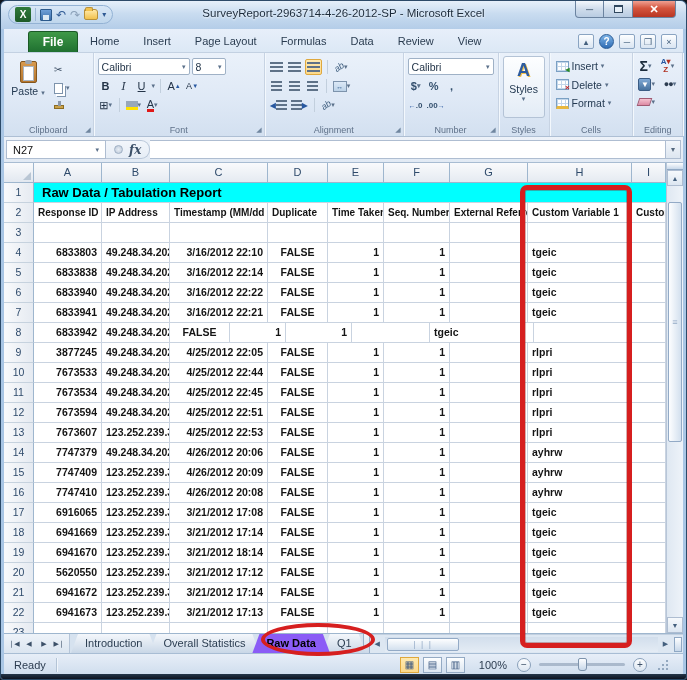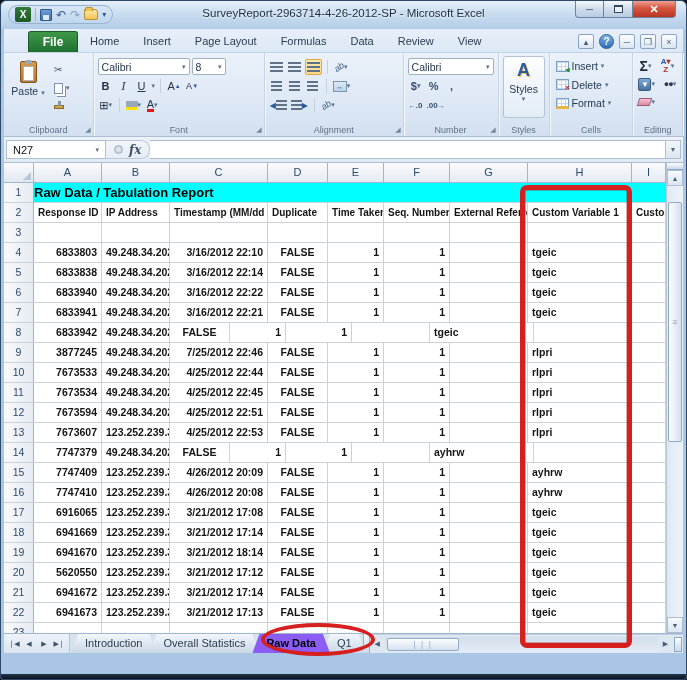--- a/index.html
+++ b/index.html
@@ -118,21 +118,21 @@
     font-size:11px;color:#2e4a6b;text-align:center;line-height:19px;cursor:pointer}
   .row{display:flex;height:20px}
   .rowhdr{width:30px;background:linear-gradient(90deg,#f9fafc,#e5eaf1);border-right:1px solid #9eb6ce;border-bottom:1px solid #c6d2de;
     font-size:10.5px;color:#2e4a6b;text-align:center;line-height:19px;flex:none;cursor:pointer}
   .cell{border-right:1px solid #c9d3e0;border-bottom:1px solid #c9d3e0;font-size:10.5px;font-weight:600;color:#141414;
     line-height:19px;padding:0 4px;white-space:nowrap;overflow:hidden;cursor:cell}
   .w-a{width:68px;flex:none}.w-b{width:68px;flex:none}.w-c{width:98px;flex:none}.w-d{width:60px;flex:none}
   .w-e{width:56px;flex:none}.w-f{width:66px;flex:none}.w-g{width:78px;flex:none}.w-h{width:104px;flex:none}.w-i{flex:1}
   .num{text-align:right}.ctr{text-align:center}
   .titlecell{flex:1;background:#00ffff;border-bottom:1px solid #c9d3e0;font-size:13px;font-weight:bold;color:#000;
-    line-height:19px;padding:0 0;white-space:nowrap;overflow:hidden;cursor:cell}
+    line-height:19px;padding:0 8px;white-space:nowrap;overflow:hidden;cursor:cell}
   .hdrcell{font-weight:bold;font-size:10px}
 
   
   .vscroll{position:absolute;right:0;top:0;width:17px;bottom:0;background:#e8eef6;border-left:1px solid #b8c6d8;display:flex;flex-direction:column}
   .vsplit{height:7px;background:linear-gradient(#fdfeff,#c8d8ea);border-bottom:1px solid #8fa8c4;cursor:row-resize}
   .sbtn2{height:16px;background:linear-gradient(#f6f9fc,#dce6f1);border:1px solid #aebdd1;display:flex;align-items:center;justify-content:center;font-size:7px;color:#44607e;cursor:pointer}
   .vtrack{flex:1;position:relative;background:linear-gradient(90deg,#dfe8f2,#eef3f9)}
   .vthumb{position:absolute;left:1px;right:1px;top:16px;height:240px;background:linear-gradient(90deg,#fdfeff,#d3e0ee);
     border:1px solid #93aac6;border-radius:2px;display:flex;align-items:center;justify-content:center;color:#93aac6;font-size:9px;cursor:grab}
 
@@ -573,21 +573,21 @@
             <div class="cell num w-f">1</div>
             <div class="cell w-g"></div>
             <div class="cell w-h">tgeic</div>
             <div class="cell w-i"></div>
           </div>
 
           <div class="row">
             <div class="rowhdr">9</div>
             <div class="cell num w-a">3877245</div>
             <div class="cell w-b">49.248.34.202</div>
-            <div class="cell num w-c">7/25/2012 22:46</div>
+            <div class="cell num w-c">4/25/2012 22:05</div>
             <div class="cell ctr w-d">FALSE</div>
             <div class="cell num w-e">1</div>
             <div class="cell num w-f">1</div>
             <div class="cell w-g"></div>
             <div class="cell w-h">rlpri</div>
             <div class="cell w-i"></div>
           </div>
 
           <div class="row">
             <div class="rowhdr">10</div>
@@ -638,20 +638,21 @@
             <div class="cell num w-f">1</div>
             <div class="cell w-g"></div>
             <div class="cell w-h">rlpri</div>
             <div class="cell w-i"></div>
           </div>
 
           <div class="row">
             <div class="rowhdr">14</div>
             <div class="cell num w-a">7747379</div>
             <div class="cell w-b">49.248.34.202</div>
+            <div class="cell num w-c">4/26/2012 20:06</div>
             <div class="cell ctr w-d">FALSE</div>
             <div class="cell num w-e">1</div>
             <div class="cell num w-f">1</div>
             <div class="cell w-g"></div>
             <div class="cell w-h">ayhrw</div>
             <div class="cell w-i"></div>
           </div>
 
           <div class="row">
             <div class="rowhdr">15</div>
@@ -800,18 +801,35 @@
     <div class="hscrollzone">
       <span class="harrow">◀</span>
       <div class="htrack">
         <div class="hthumb">❘❘❘</div>
       </div>
       <span class="harrow">▶</span>
       <span class="hsplit"></span>
     </div>
   </div>
 
+  <div class="statusbar">
+    <span class="ready">Ready</span>
+    <span class="statussep"></span>
+    <div class="sb-right">
+      <span class="viewbtn sel">▦</span>
+      <span class="viewbtn">▤</span>
+      <span class="viewbtn">▥</span>
+      <span class="zoomlabel">100%</span>
+      <span class="zcircle">−</span>
+      <span class="ztrack">
+        <span class="ztick"></span>
+        <span class="zthumb"></span>
+      </span>
+      <span class="zcircle">+</span>
+      <span class="grip"></span>
+    </div>
+  </div>
 
   <div class="bottomstrip"></div>
 
   <div class="anno-rect" style="border-color: rgb(214, 31, 31);"></div>
   <div class="anno-ellipse" style="border-color: rgb(214, 31, 31);"></div>
 </div>
 
 </body></html>

